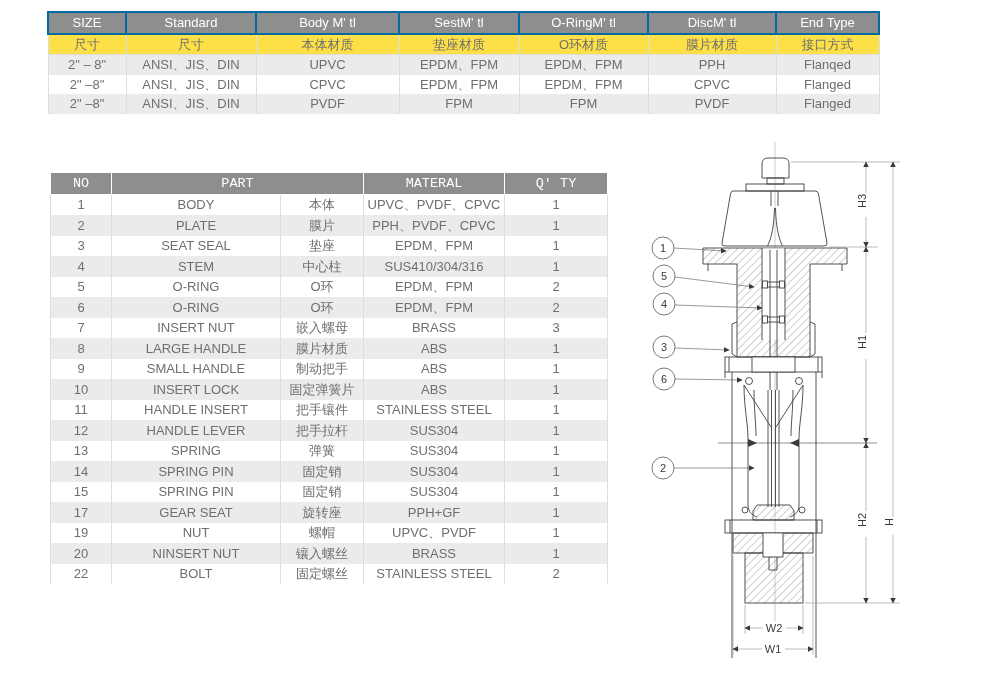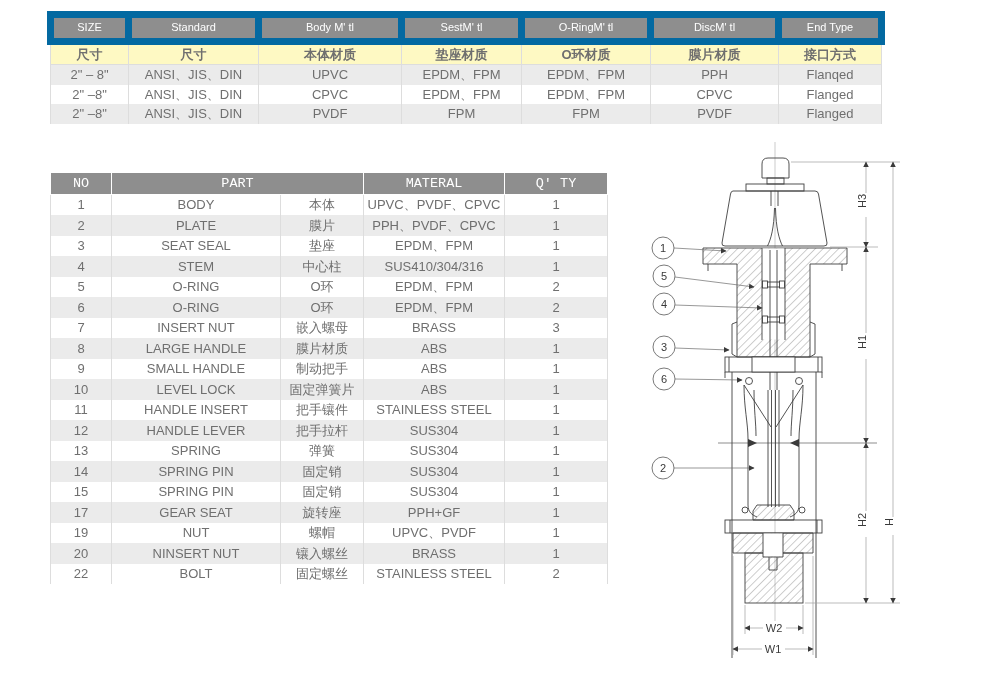--- a/index.html
+++ b/index.html
@@ -4,22 +4,22 @@
 <style>
   html,body{margin:0;padding:0;background:#fff;}
   .page{position:relative;width:1000px;height:683px;background:#ffffff;overflow:hidden;
         font-family:"Liberation Sans","DejaVu Sans",sans-serif;color:#6f6f6f;}
   table{border-collapse:collapse;table-layout:fixed;}
   th,td{padding:0;margin:0;text-align:center;vertical-align:middle;line-height:1;
         font-weight:normal;font-size:13px;white-space:nowrap;overflow:hidden;color:#6f6f6f;}
   
   .spec{position:absolute;left:47px;top:11px;width:831px;}
   .spec th,.spec td{height:19.5px;}
-  .spec thead tr.hdr th{background:#8e8e8e;color:#ffffff;border:7px solid #0369a1;font-size:11px;}
-  .spec thead tr.sub td{background:#fef9c3;border:1px solid #dddddd;font-weight:bold;}
+  .spec thead tr.hdr th{background:#8e8e8e;color:#ffffff;border:2px solid #0369a1;font-size:13px;}
+  .spec thead tr.sub td{background:#fde047;border:1px solid #dddddd;}
   .spec tbody td{border-left:1px solid #dddddd;border-right:1px solid #dddddd;}
   .spec tbody tr:nth-of-type(odd){background:#ebebeb;}
   
   .parts{position:absolute;left:50px;top:172px;width:557px;}
   .parts th{height:20.5px;background:#8e8e8e;color:#ffffff;border:1px solid #ffffff;font-size:13.5px;font-family:Liberation Mono, monospace;}
   .parts td{height:20.5px;border-left:1px solid #dddddd;border-right:1px solid #dddddd;}
   .parts tbody tr:nth-of-type(even){background:#ebebeb;}
   
   .drawing{position:absolute;left:620px;top:140px;width:380px;height:540px;}
   .dimtxt{font-size:11px;fill:#3a3a3a;font-family:"Liberation Sans","DejaVu Sans",sans-serif;}
@@ -179,21 +179,21 @@
         <tr>
           <td>9</td>
           <td>SMALL HANDLE</td>
           <td>制动把手</td>
           <td>ABS</td>
           <td>1</td>
         </tr>
 
         <tr>
           <td>10</td>
-          <td>LEVEL LOCK</td>
+          <td>INSERT LOCK</td>
           <td>固定弹簧片</td>
           <td>ABS</td>
           <td>1</td>
         </tr>
 
         <tr>
           <td>11</td>
           <td>HANDLE INSERT</td>
           <td>把手镶件</td>
           <td>STAINLESS STEEL</td>

